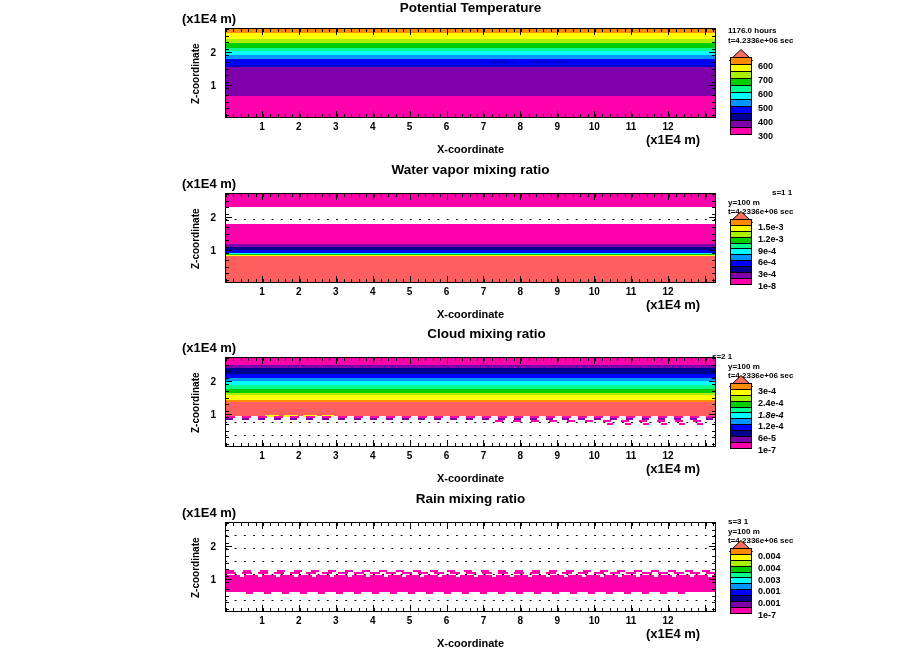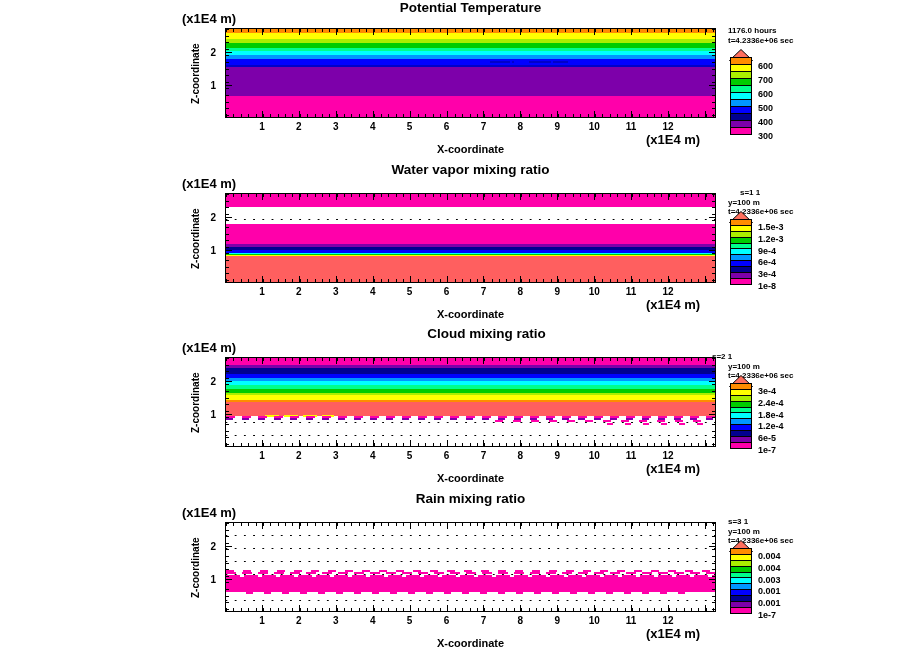--- a/index.html
+++ b/index.html
@@ -132,21 +132,21 @@
       <div class="abs xtick" style="left: 399.6px; top: 286px; width: 20px;">5</div>
       <div class="abs xtick" style="left: 436.52px; top: 286px; width: 20px;">6</div>
       <div class="abs xtick" style="left: 473.44px; top: 286px; width: 20px;">7</div>
       <div class="abs xtick" style="left: 510.36px; top: 286px; width: 20px;">8</div>
       <div class="abs xtick" style="left: 547.28px; top: 286px; width: 20px;">9</div>
       <div class="abs xtick" style="left: 584.2px; top: 286px; width: 20px;">10</div>
       <div class="abs xtick" style="left: 621.12px; top: 286px; width: 20px;">11</div>
       <div class="abs xtick" style="left: 658.04px; top: 286px; width: 20px;">12</div>
       <div class="abs unit" style="left: 646px; top: 297px;">(x1E4 m)</div>
       <div class="abs xlabel" style="left: 225px; top: 308px; width: 491px;">X-coordinate</div>
-      <div class="abs legline" style="left: 692px; top: 188px; padding-left: 48px;">s=1 1</div>
+      <div class="abs legline" style="left: 724px; top: 188px; padding-left: 48px;">s=1 1</div>
       <div class="abs legline" style="left: 728px; top: 197.5px;">y=100 m</div>
       <div class="abs legline" style="left: 728px; top: 207px;">t=4.2336e+06 sec</div>
       <div class="abs" style="left: 729px; top: 209px; width: 24px; height: 12px;"><svg width="24" height="12" viewBox="0 0 24 12">
           <polygon points="12,0.5 0.5,11.5 23.5,11.5" fill="#ff6f5e" stroke="#000" stroke-width="1"></polygon>
         </svg></div>
       <div class="abs" style="left: 730px; top: 220px; width: 22px;">
         <div class="cbarbox" style="height: 6.9px; background: rgb(255, 140, 0);"></div>
         <div class="cbarbox" style="height: 6.9px; background: rgb(255, 255, 0);"></div>
         <div class="cbarbox" style="height: 6.9px; background: rgb(170, 238, 0);"></div>
         <div class="cbarbox" style="height: 6.9px; background: rgb(0, 204, 0);"></div>
@@ -228,21 +228,21 @@
         <div class="cbarbox" style="height: 6.9px; background: rgb(0, 255, 140);"></div>
         <div class="cbarbox" style="height: 6.9px; background: rgb(0, 255, 255);"></div>
         <div class="cbarbox" style="height: 6.9px; background: rgb(0, 150, 255);"></div>
         <div class="cbarbox" style="height: 6.9px; background: rgb(0, 0, 255);"></div>
         <div class="cbarbox" style="height: 6.9px; background: rgb(0, 0, 144);"></div>
         <div class="cbarbox" style="height: 6.9px; background: rgb(125, 0, 170);"></div>
         <div class="cbarbox" style="height: 6.9px; background: rgb(255, 0, 170);"></div>
       </div>
       <div class="abs cbarlabel" style="left: 758px; top: 385.9px;">3e-4</div>
       <div class="abs cbarlabel" style="left: 758px; top: 397.7px;">2.4e-4</div>
-      <div class="abs cbarlabel" style="left: 758px; top: 409.5px;">1.8e-4</div>
+      <div class="abs cbarlabel" style="left: 758px; top: 409.5px; font-style: italic;">1.8e-4</div>
       <div class="abs cbarlabel" style="left: 758px; top: 421.3px;">1.2e-4</div>
       <div class="abs cbarlabel" style="left: 758px; top: 433.1px;">6e-5</div>
       <div class="abs cbarlabel" style="left: 758px; top: 444.9px;">1e-7</div>
     </div>
     <div class="abs" style="left: 0px; top: 0px;">
       <div class="abs title" style="left: 225px; top: 491px; width: 491px;">Rain mixing ratio</div>
       <div class="abs unit" style="left: 182px; top: 505px;">(x1E4 m)</div>
       <div class="abs zlabel" style="left: 190px; top: 528px; height: 80px;">Z-coordinate</div>
       <div class="abs ztick" style="left: 202px; top: 541px; width: 14px;">2</div>
       <div class="abs ztick" style="left: 202px; top: 574px; width: 14px;">1</div>

